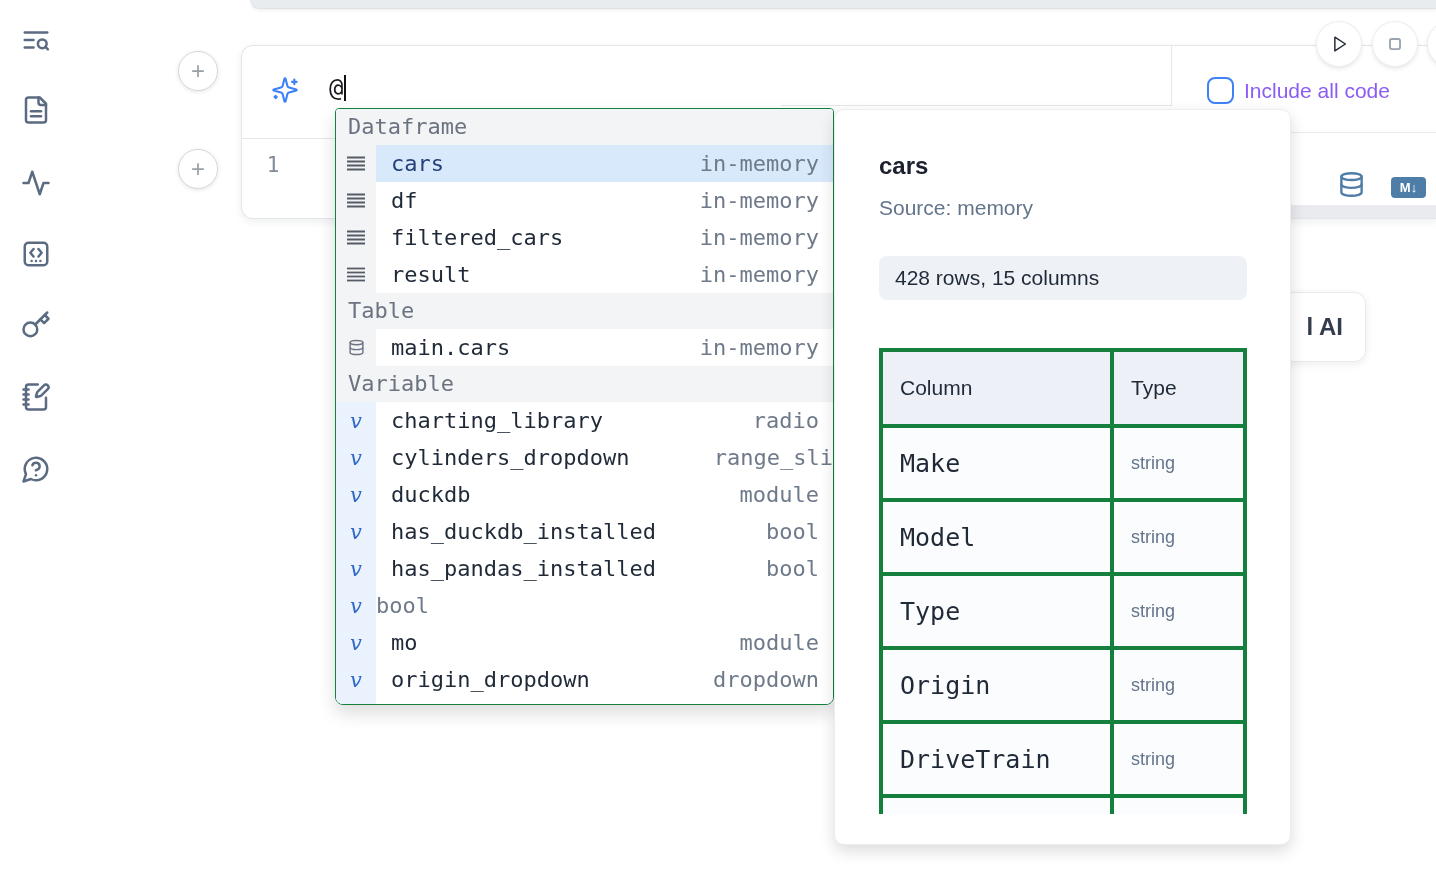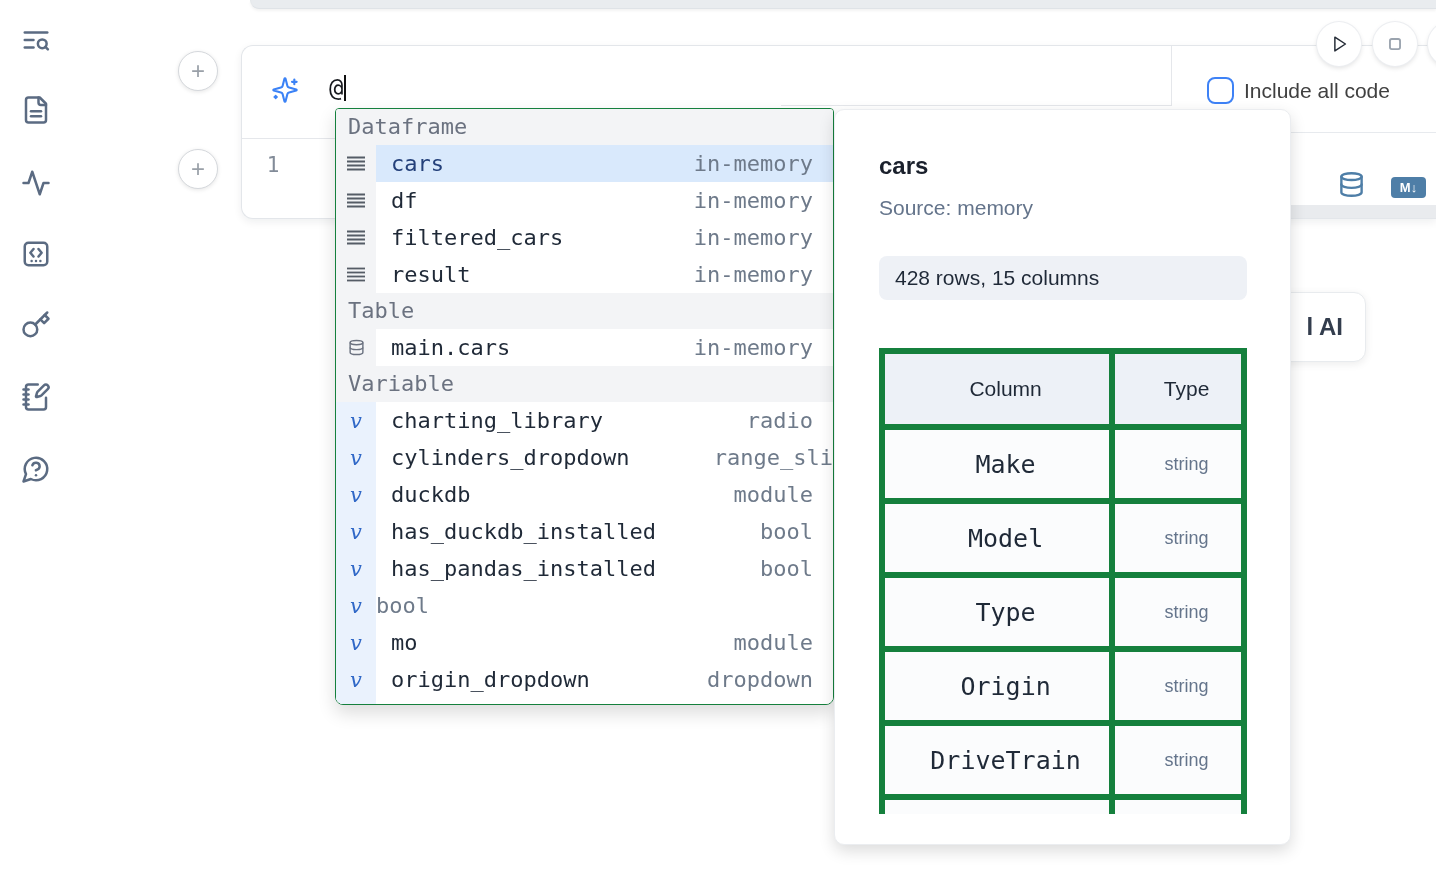--- a/index.html
+++ b/index.html
@@ -30,21 +30,21 @@
     box-shadow:0 3px 8px rgba(15,23,42,.07); }
   .divider-left { left:0; top:92px; width:94px; height:1px; background:#e5e7eb; }
   .divider-right { left:539px; top:59px; width:391px; height:1px; background:#e5e7eb; }
   .divider-vert { left:929px; top:0; width:1px; height:59px; background:#e5e7eb; }
   .sparkle { left:29px; top:30px; }
   .prompt-text { left:87px; top:28px; font-size:24px; color:#16181d; }
   .caret { display:inline-block; width:2px; height:26px; background:#111;
     vertical-align:-5px; margin-left:1px; }
   .checkbox { left:965px; top:31px; width:27px; height:27px; border:2px solid #3e82f6;
     border-radius:8px; background:#fff; }
-  .checkbox-label { left:1002px; top:33px; font-size:21px; color:#404040; }
+  .checkbox-label { left:1002px; top:33px; font-size:21px; color:#8b5cf6; }
   .line-no { left:14px; top:107px; width:34px; text-align:center; font-size:21px; color:#828b98; }
   .cell-action-db { left:1096px; top:125px; }
   .md-badge { left:1149px; top:131px; width:35px; height:21px; background:#4e7ea7;
     border-radius:4px; color:#fff; font-weight:bold; font-size:13px;
     display:flex; align-items:center; justify-content:center; letter-spacing:0; }
 
   
   .right-line { left:1291px; top:132px; width:145px; height:1px; background:#e7eaee; z-index:4; }
   .console-strip { left:1291px; top:205px; width:145px; height:13px; background:#e9ebee; z-index:4; }
 
@@ -66,35 +66,35 @@
   .ac-header { height:36px; background:#f3f4f6; color:#6b7280; font-size:22px;
     line-height:36px; padding-left:12px; }
   .ac-row { height:37px; display:flex; align-items:center; background:#fff; cursor:pointer; }
   .ac-row.selected { background:#d9e9fc; }
   .gut { width:40px; height:100%; background:#f3f4f6; flex:0 0 40px;
     display:flex; align-items:center; justify-content:center; }
   .gut.var { background:#eaf2fd; }
   .v-glyph { font-family:"DejaVu Serif", serif; font-style:italic; color:#3068c7; font-size:21px; }
   .nm { padding-left:15px; font-size:22px; color:#1f2937; flex:1; white-space:nowrap; }
   .ac-row.selected .nm { color:#24407a; }
-  .dt { padding-right:20px; font-size:22px; color:#6e7a8a; white-space:nowrap; }
+  .dt { padding-right:14px; font-size:22px; color:#6e7a8a; white-space:nowrap; }
   .dt.clip { padding-right:0;text-align:center; }
 
   
   .panel { left:834px; top:109px; width:457px; height:736px; background:#fff; z-index:30;
     border:1px solid #ebedf0; border-radius:10px; box-shadow:0 6px 16px rgba(0,0,0,.14);
     padding:42px 0 0 44px; }
   .panel-title { font-size:24px; font-weight:bold; color:#1a202c; line-height:28px; }
   .panel-source { margin-top:16px; font-size:21px; color:#64748b; }
   .shape-badge { margin-top:36px; width:368px; height:44px; background:#eef1f6;
     border-radius:8px; font-size:21px; color:#1f2937; display:flex; align-items:center;
     padding-left:16px; }
   .tbl-wrap { margin-top:48px; width:369px; height:466px; overflow:hidden; }
   table.schema { border-collapse:collapse; width:368px; }
-  .schema th, .schema td { border:6px solid #15803d; text-align:center;margin-left:38px; }
+  .schema th, .schema td { border:4px solid #15803d; text-align:left;margin-left:38px; }
   .schema th { height:76px; background:#edf1f7; font-weight:normal; font-size:21px;
     color:#1f2937; padding-left:17px; }
   .schema td { height:74px; background:#fbfcfd; padding-left:17px; }
   .schema td.cname { font-size:25px; color:#1f2937; width:233px; }
   .schema td.ctype { font-size:18px; color:#64748b; width:135px; }
 </style>
 </head>
 <body>
 
 <div class="abs prev-cell"></div>

